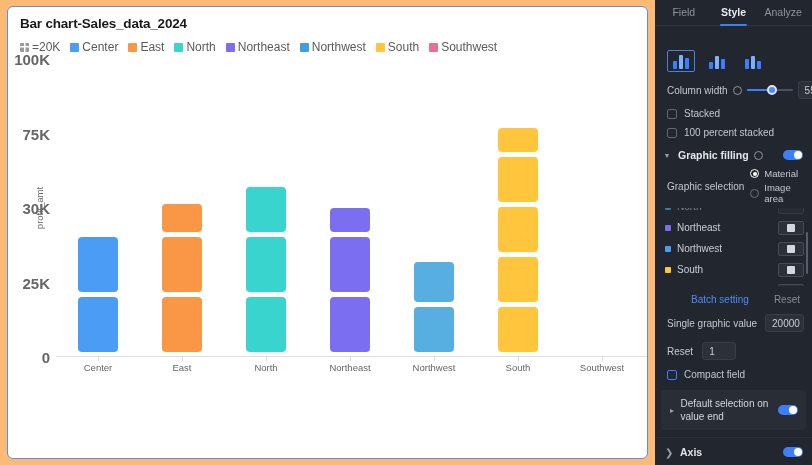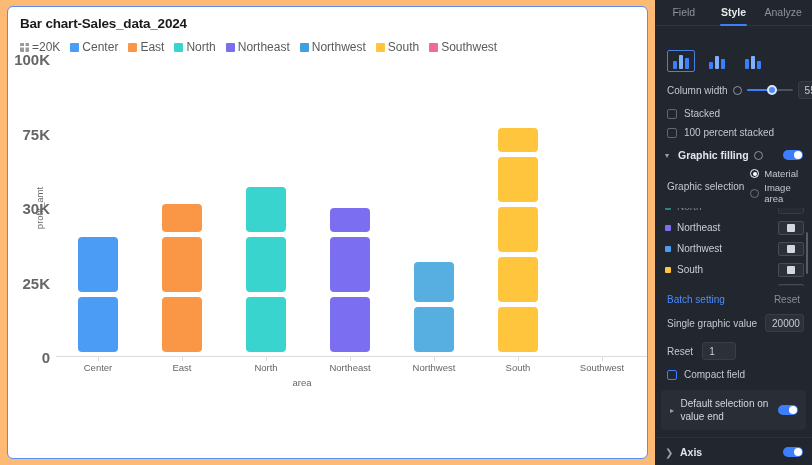--- a/index.html
+++ b/index.html
@@ -236,21 +236,21 @@
   .s-box i { width: 8px; height: 8px; background: #d4d7dd; border-radius: 1px; display: block; }
   .series-scrollbar {
     position: absolute; right: 0; top: 24px; width: 2px; height: 42px;
     background: #565c68; border-radius: 1px;
   }
 
   .links-row {
     display: flex; align-items: center; justify-content: space-between;
     padding: 8px 12px 4px 12px;
   }
-  .link { color: #4a8cff; font-size: 10px; cursor: pointer; }
+  .link { color: #4a8cff; font-size: 10px; cursor: pointer; margin-left: 24px; }
   .link.muted { color: #878d98; text-align: right; }
 
   .panel-card {
     margin: 6px 6px 0 6px;
     background: #282d36; border-radius: 4px;
     padding: 7px 8px 7px 9px;
     display: flex; align-items: center; gap: 5px;
   }
   .panel-card .t { font-size: 10px; color: #d3d7de; line-height: 13px; }
   .panel-row2 {
@@ -369,23 +369,20 @@
 
       <div class="x-labels">
         <div class="x-label">Center</div>
         <div class="x-label">East</div>
         <div class="x-label">North</div>
         <div class="x-label">Northeast</div>
         <div class="x-label">Northwest</div>
         <div class="x-label">South</div>
         <div class="x-label">Southwest</div>
       </div>
-      <div class="x-title">
-        <span class="x-title-inner">area</span>
-      </div>
 
     </div>
   </div>
 
   <div class="sidebar">
 
     <div class="sb-tabs">
       <div class="sb-tab">Field</div>
       <div class="sb-tab active">Style</div>
       <div class="sb-tab">Analyze</div>

